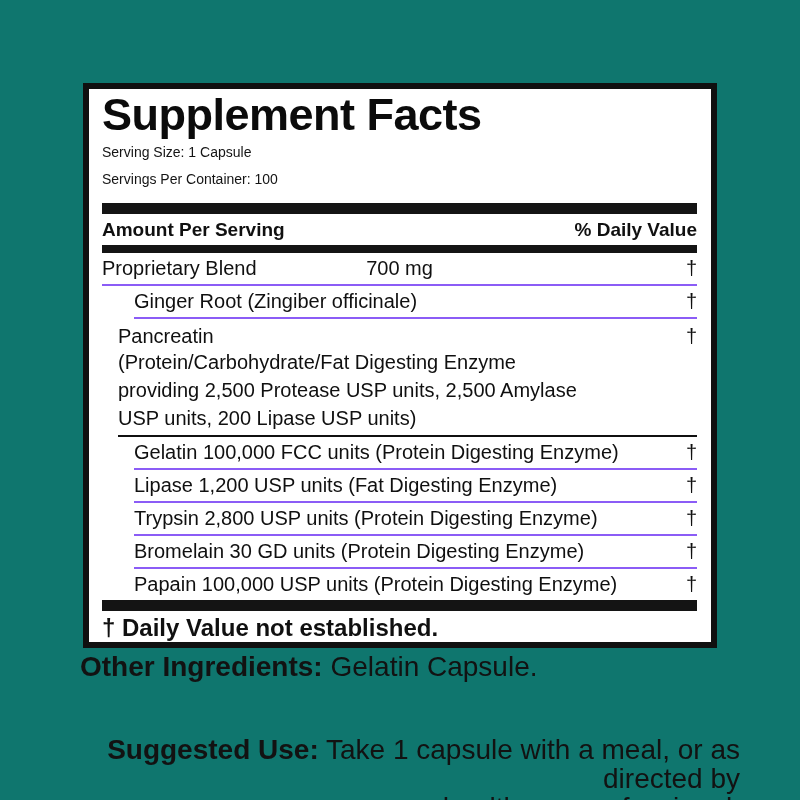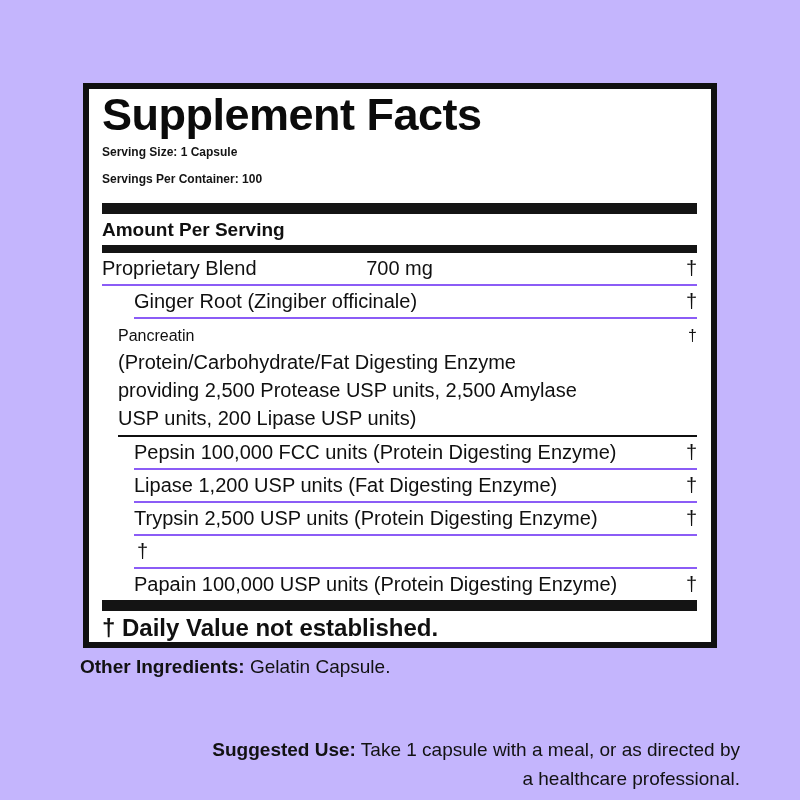--- a/index.html
+++ b/index.html
@@ -1,62 +1,63 @@
 <!DOCTYPE html>
 <html><head>
 <meta charset="utf-8">
 <style>
   html,body{margin:0;padding:0;background:#ffffff;}
   body{font-family:"Liberation Sans", sans-serif;color:#101010;}
-  .canvas{position:relative;width:800px;height:800px;background:#c4b5fd;overflow:hidden;}
+  .canvas{position:relative;width:800px;height:800px;background:#0f766e;overflow:hidden;}
 
   .facts-box{
     position:absolute;left:83px;top:83px;width:634px;height:565px;
     box-sizing:border-box;border:6px solid #101010;background:#ffffff;
     padding:0 14px 0 13px;
   }
   .title{font-size:45px;font-weight:800;letter-spacing:-0.5px;line-height:48px;margin-top:2px;color:#0b0b0b;}
-  .serving-line{font-size:12px;font-weight:700;line-height:27px;color:#141414;}
+  .serving-line{font-size:14px;font-weight:400;line-height:27px;color:#141414;}
   .bar{background:#141414;}
   .bar-top{height:11px;margin-top:10px;}
   .bar-mid{height:8px;}
   .bar-bottom{height:11px;}
   .header-row{display:flex;justify-content:space-between;align-items:center;padding:5px 0;font-size:19px;font-weight:700;line-height:21px;}
   .row{display:flex;justify-content:space-between;align-items:flex-start;
        padding:4px 0;border-bottom:2px solid #8b5cf6;font-size:20px;line-height:23px;}
   .row.indent{margin-left:32px;}
   .row.last{border-bottom:none;}
   .row .name{flex:1;padding-right:8px;}
   .row .dv{width:14px;text-align:right;font-size:20px;}
   .row.rel{position:relative;}
   .amount{position:absolute;left:50%;transform:translateX(-50%);top:4px;text-align:right;}
   .blend-block{margin-left:16px;border-bottom:2px solid #101010;padding:5px 0 3px;}
-  .blend-head{display:flex;justify-content:space-between;font-size:16px;line-height:24px;}
+  .blend-head{display:flex;justify-content:space-between;font-size:20px;line-height:24px;}
   .blend-desc{font-size:20px;line-height:28px;white-space:pre-line;}
   .footnote{font-size:24px;font-weight:700;padding-top:5px;line-height:24px;}
 
-  .below{position:absolute;left:80px;font-size:19px;line-height:29px;color:#121212;width:660px;}
+  .below{position:absolute;left:80px;font-size:28px;line-height:29px;color:#121212;width:660px;}
   .other{top:652px;}
   .suggested{top:706px;white-space:pre-line;text-align:right;}
   .bold-label{font-weight:700;}
 </style>
 </head>
 <body>
 
 <div class="canvas">
 
   <div class="facts-box">
     <div class="title">Supplement Facts</div>
     <div class="serving-line">Serving Size: 1 Capsule</div>
     <div class="serving-line">Servings Per Container: 100</div>
 
     <div class="bar bar-top"></div>
 
     <div class="header-row">
       <span>Amount Per Serving</span>
+      <span>% Daily Value</span>
     </div>
 
     <div class="bar bar-mid"></div>
 
     <div class="row rel">
       <span class="name">Proprietary Blend</span>
       <span class="amount">700 mg</span>
       <span class="dv">†</span>
     </div>
 
@@ -69,35 +70,36 @@
       <div class="blend-head">
         <span class="name">Pancreatin</span>
         <span class="dv">†</span>
       </div>
       <div class="blend-desc">(Protein/Carbohydrate/Fat Digesting Enzyme
 providing 2,500 Protease USP units, 2,500 Amylase
 USP units, 200 Lipase USP units)</div>
     </div>
 
     <div class="row indent">
-      <span class="name">Pepsin 100,000 FCC units (Protein Digesting Enzyme)</span>
+      <span class="name">Gelatin 100,000 FCC units (Protein Digesting Enzyme)</span>
       <span class="dv">†</span>
     </div>
 
     <div class="row indent">
       <span class="name">Lipase 1,200 USP units (Fat Digesting Enzyme)</span>
       <span class="dv">†</span>
     </div>
 
     <div class="row indent">
-      <span class="name">Trypsin 2,500 USP units (Protein Digesting Enzyme)</span>
+      <span class="name">Trypsin 2,800 USP units (Protein Digesting Enzyme)</span>
       <span class="dv">†</span>
     </div>
 
     <div class="row indent">
+      <span class="name">Bromelain 30 GD units (Protein Digesting Enzyme)</span>
       <span class="dv">†</span>
     </div>
 
     <div class="row indent last">
       <span class="name">Papain 100,000 USP units (Protein Digesting Enzyme)</span>
       <span class="dv">†</span>
     </div>
 
     <div class="bar bar-bottom"></div>
 

